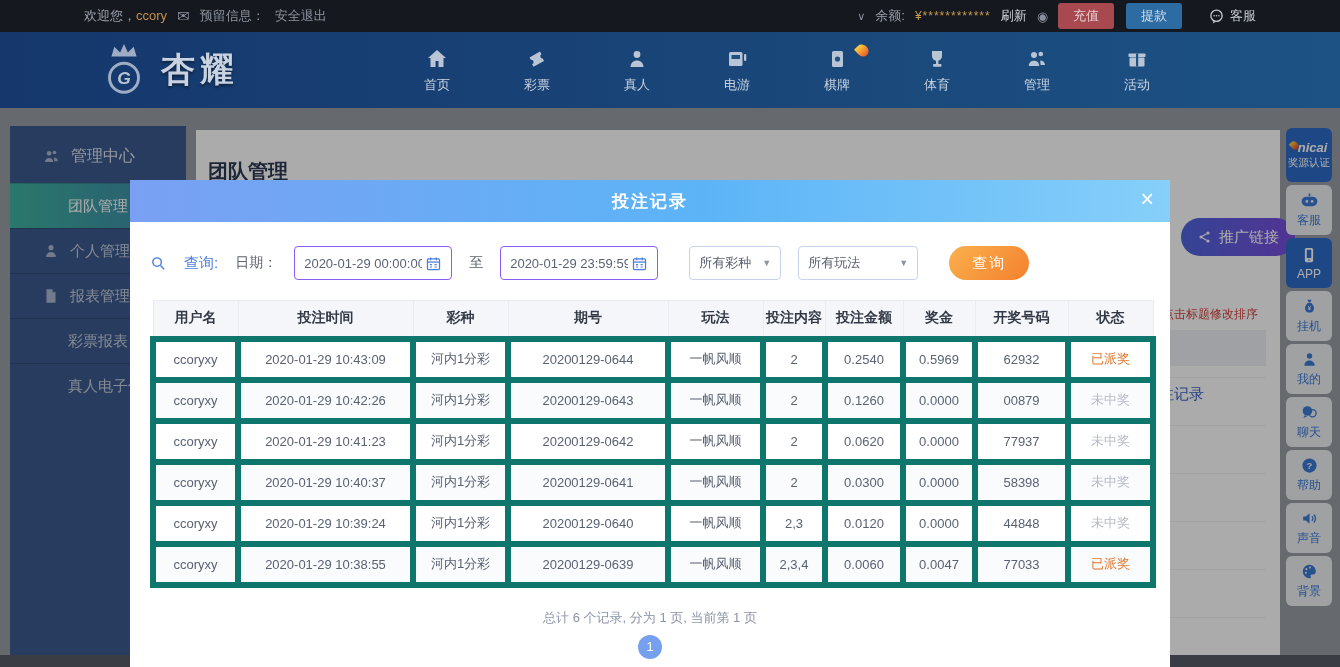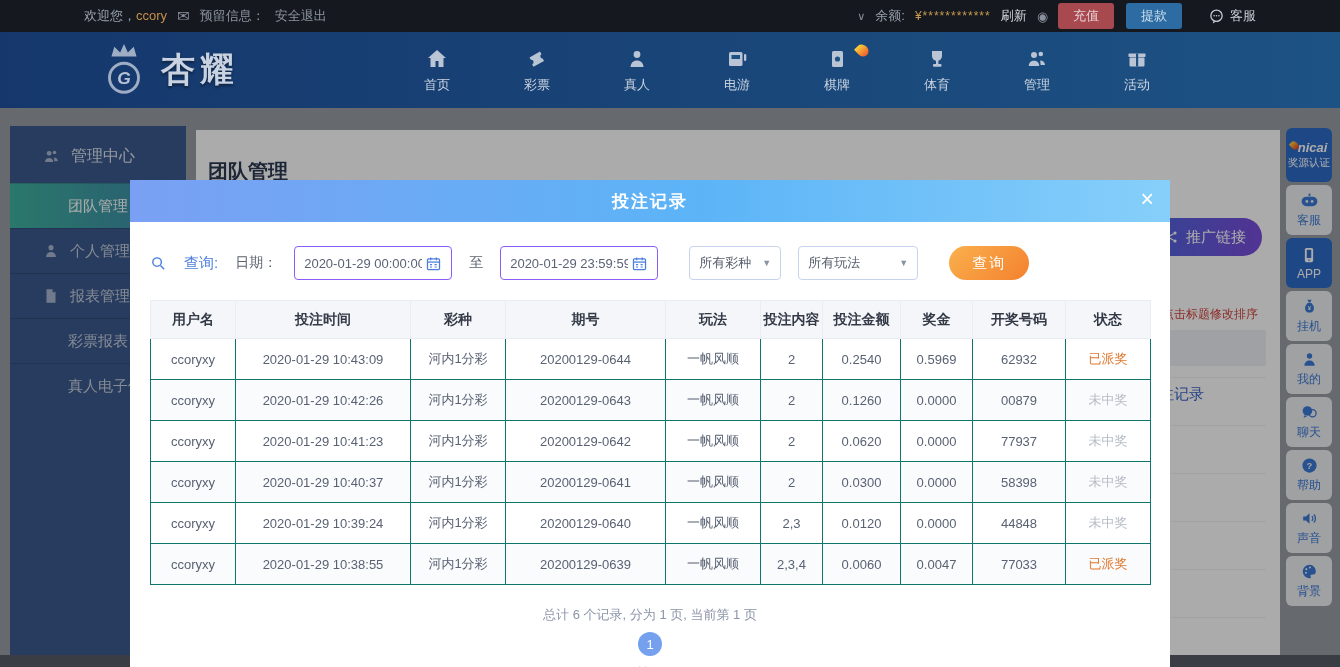--- a/index.html
+++ b/index.html
@@ -45,21 +45,21 @@
   .sb-header { display:flex; align-items:center; gap:10px; padding:20px 0 16px 32px;
                color:#dde4ee; font-size:16px; }
   .sb-item { display:flex; align-items:center; gap:10px; height:45px; padding-left:32px;
              color:#c6cfdd; font-size:15px; cursor:pointer; border-top:1px solid rgba(0,0,0,.14); }
   .sb-item.sub { padding-left:58px; }
   .sb-item.active { background:linear-gradient(90deg,#3fb3a0,#3f86ad); color:#fff; }
   .sb-item svg, .sb-header svg { fill:#a9b8cf; }
 
   .main-card { position:absolute; left:196px; top:22px; width:1084px; bottom:12px; background:#ffffff; }
   .page-title { position:absolute; left:12px; top:28px; font-size:20px; font-weight:bold; color:#2c3a52; }
-  .promo-btn { position:absolute; left:952px; top:88px; width:114px; height:38px; border-radius:19px;
+  .promo-btn { position:absolute; left:985px; top:88px; width:114px; height:38px; border-radius:19px;
                background:linear-gradient(90deg,#4f66e0,#7b4ddb); color:#fff; font-size:15px;
                display:flex; align-items:center; justify-content:center; gap:6px; cursor:pointer; }
   .sort-hint { position:absolute; left:966px; top:176px; font-size:12px; color:#d0403a; white-space:nowrap; }
   .ghost-table { position:absolute; left:12px; right:14px; top:200px; height:300px;
                  background:linear-gradient(#eef0f5 0 36px, transparent 36px),
                  repeating-linear-gradient(180deg, transparent 0 47px, #f0f2f6 47px 48px); }
   .record-link { position:absolute; left:948px; top:255px; font-size:15px; color:#3c63c8; cursor:pointer; }
 
   .right-rail { position:absolute; right:8px; top:20px; width:46px; display:flex;
                 flex-direction:column; gap:3px; }
@@ -101,21 +101,21 @@
   .sel-box .caret { margin-left:auto; font-size:9px; color:#8a93a3; }
   .sel-lottery { width:92px; margin-left:14px; }
   .sel-play { width:120px; }
   .query-btn { width:80px; height:34px; margin-left:14px; border:none; border-radius:17px;
                background:linear-gradient(135deg,#fab04d,#f4812e); color:#fff; font-size:15px;
                cursor:pointer; letter-spacing:2px;}
 
   .bet-table { margin:20px 0 0 20px; width:1000px; border-collapse:collapse; table-layout:fixed; }
   .bet-table th { height:38px; background:#f4f6fa; color:#333a46; font-size:14px; font-weight:bold;
                   border:1px solid #e9edf3; text-align:center; }
-  .bet-table td { height:41px; color:#596273; font-size:13px; border:1px solid #0f766e; text-align:center; }
+  .bet-table td { height:41px; color:#596273; font-size:13px; border:6px solid #0f766e; text-align:center; }
   .bet-table tr:nth-child(even) td { background:#fafbfd; }
   td.paid { color:#e0782f; }
   td.lost { color:#b6bcc6; }
 
   .pager { display:flex; align-items:center; justify-content:center; gap:8px; margin-top:21px;
            color:#8b94a8; font-size:13px;flex-direction:column; }
   .page-circle { width:24px; height:24px; border-radius:50%; background:#74a0ee; color:#fff;
                  display:flex; align-items:center; justify-content:center; font-size:13px; cursor:pointer;}
   .goto-input { width:44px; height:26px; border:1px solid #ccd4e4; border-radius:3px; outline:none;
                 text-align:center; font-size:13px; color:#5a6375;}

